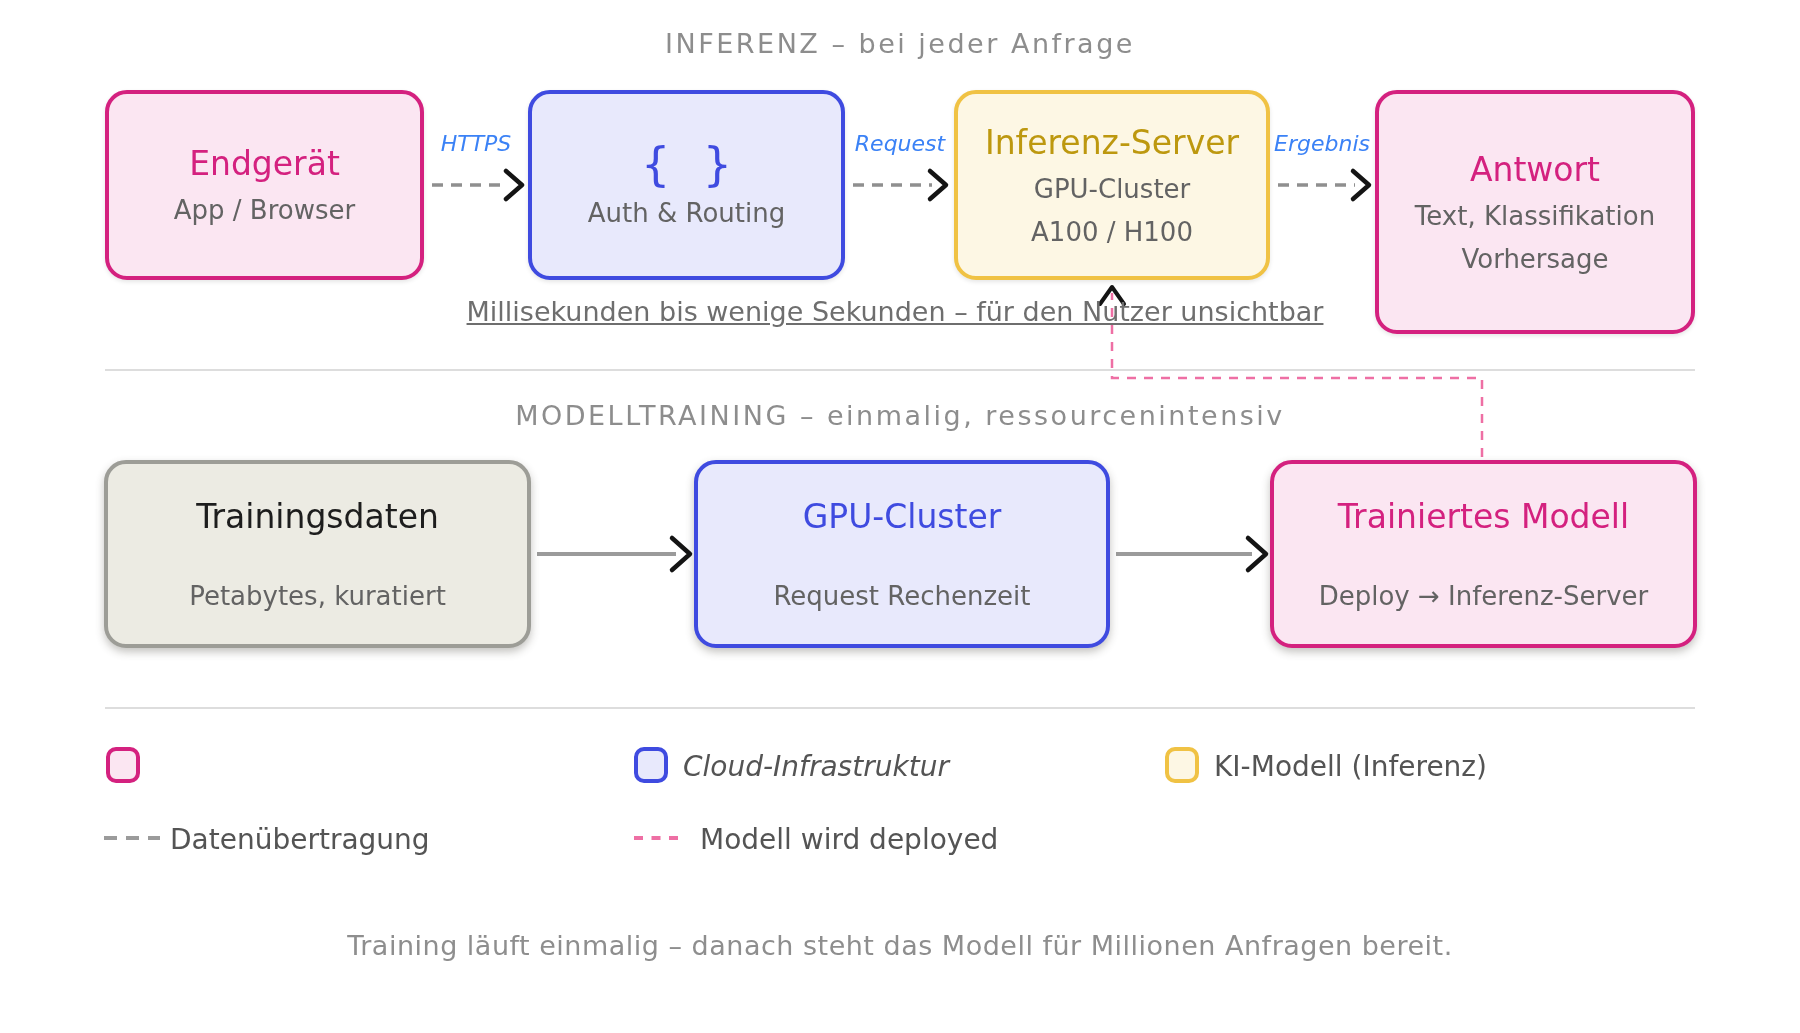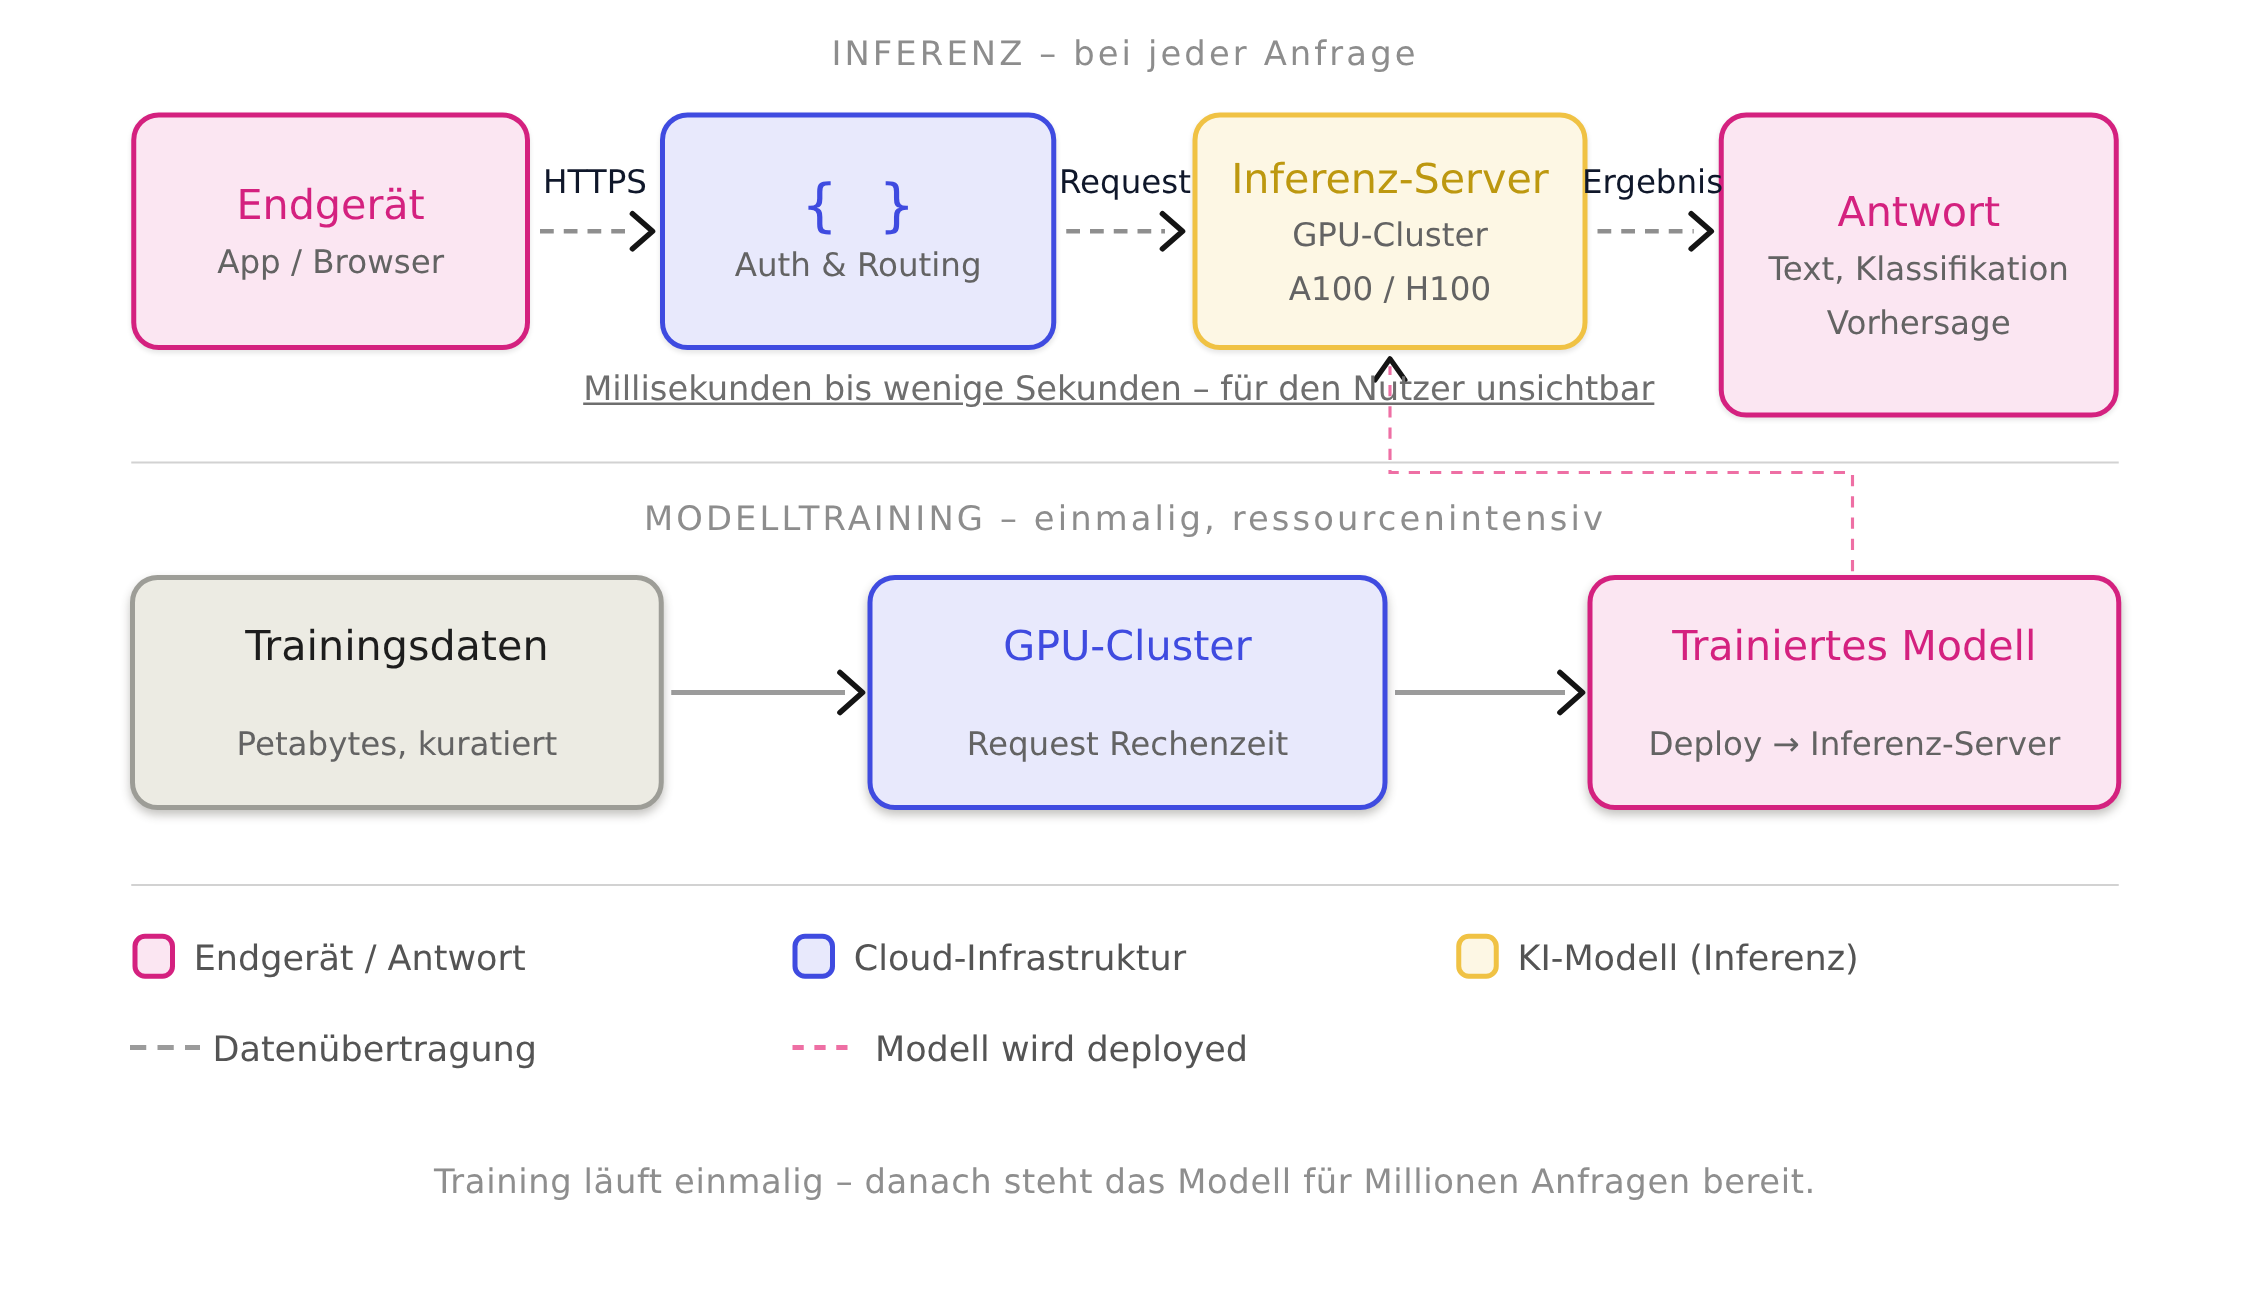--- a/index.html
+++ b/index.html
@@ -3,21 +3,21 @@
 <meta charset="utf-8">
 <style>
   html,body{margin:0;padding:0;background:#ffffff;}
   #stage{position:relative;width:1800px;height:1033px;background:#ffffff;overflow:hidden;
          font-family:"DejaVu Sans","Liberation Sans",sans-serif;}
   .section-title{position:absolute;transform:translateX(-50%);font-size:27px;letter-spacing:2.5px;
          color:#8d8d8d;white-space:nowrap;}
   .note-text{position:absolute;transform:translateX(-50%);font-size:27px;color:#6e6e6e;white-space:nowrap;text-decoration:underline;}
   .footer-text{position:absolute;transform:translateX(-50%);font-size:27px;letter-spacing:.5px;
          color:#8e8e8e;white-space:nowrap;}
-  .arrow-label{position:absolute;transform:translateX(-50%);font-size:26px;color:#0f172a;white-space:nowrap;}
+  .arrow-label{position:absolute;transform:translateX(-50%);font-size:22px;color:#3b82f6;white-space:nowrap;font-style:italic;}
   .box{position:absolute;box-sizing:border-box;border:4px solid;border-radius:22px;
        display:flex;flex-direction:column;align-items:center;justify-content:center;
        gap:11px;text-align:center;}
   .box .title{font-size:33px;line-height:1.25;}
   .box .sub{font-size:26px;line-height:1.22;color:#636363;}
   .box.pink{border-color:#d4217f;background:#fbe6f2;box-shadow:0 2px 4px rgba(0,0,0,.10);}
   .box.pink .title{color:#d4217f;}
   .box.blue{border-color:#3f4be0;background:#e8e9fc;box-shadow:0 2px 4px rgba(0,0,0,.10);}
   .box.blue .title{color:#3f4be0;}
   .box.yellow{border-color:#f0c244;background:#fdf7e4;box-shadow:0 2px 4px rgba(0,0,0,.10);}
@@ -124,24 +124,23 @@
     <span class="title">GPU-Cluster</span>
     <span class="sub">Request Rechenzeit</span>
   </div>
 
   <div id="t3" class="box pink shadowed">
     <span class="title">Trainiertes Modell</span>
     <span class="sub">Deploy → Inferenz-Server</span>
   </div>
 
   <div class="legend-swatch sw-pink" style="left:106px;"></div>
-  <div class="legend-label legend-row1" style="left:155px;">Endgerät / Antwort</div>
 
   <div class="legend-swatch sw-blue" style="left:634px;"></div>
-  <div class="legend-label legend-row1" style="left:683px;">Cloud-Infrastruktur</div>
+  <div class="legend-label legend-row1" style="left:683px;font-style:italic;">Cloud-Infrastruktur</div>
 
   <div class="legend-swatch sw-yellow" style="left:1165px;"></div>
   <div class="legend-label legend-row1" style="left:1214px;">KI-Modell (Inferenz)</div>
 
   <div class="legend-label legend-row2" style="left:170px;">Datenübertragung</div>
   <div class="legend-label legend-row2" style="left:700px;">Modell wird deployed</div>
 
   <div class="footer-text" style="left:900px;top:930px;">Training läuft einmalig – danach steht das Modell für Millionen Anfragen bereit.</div>
 
 </div>

